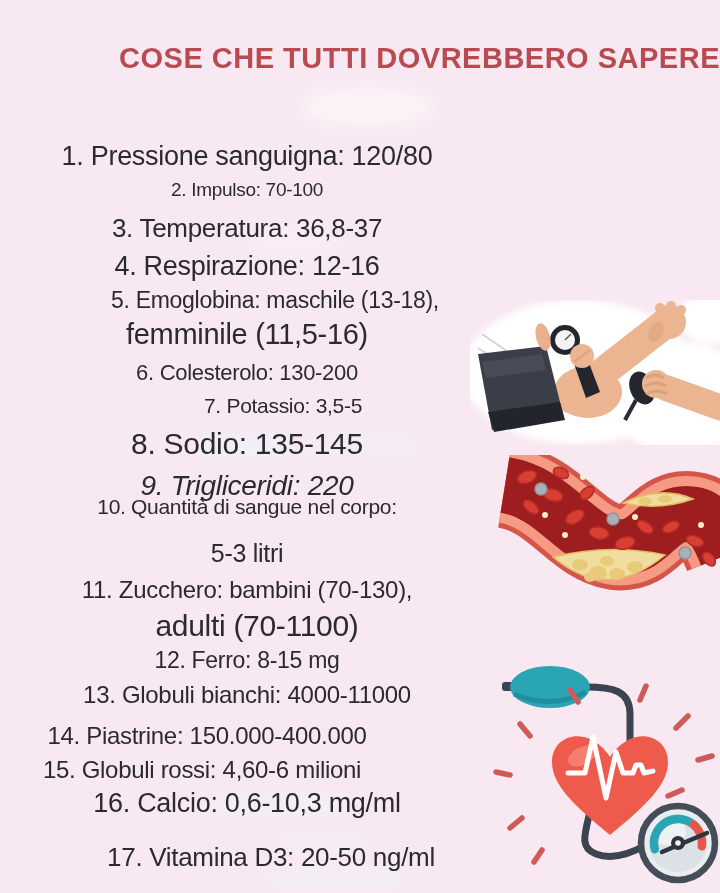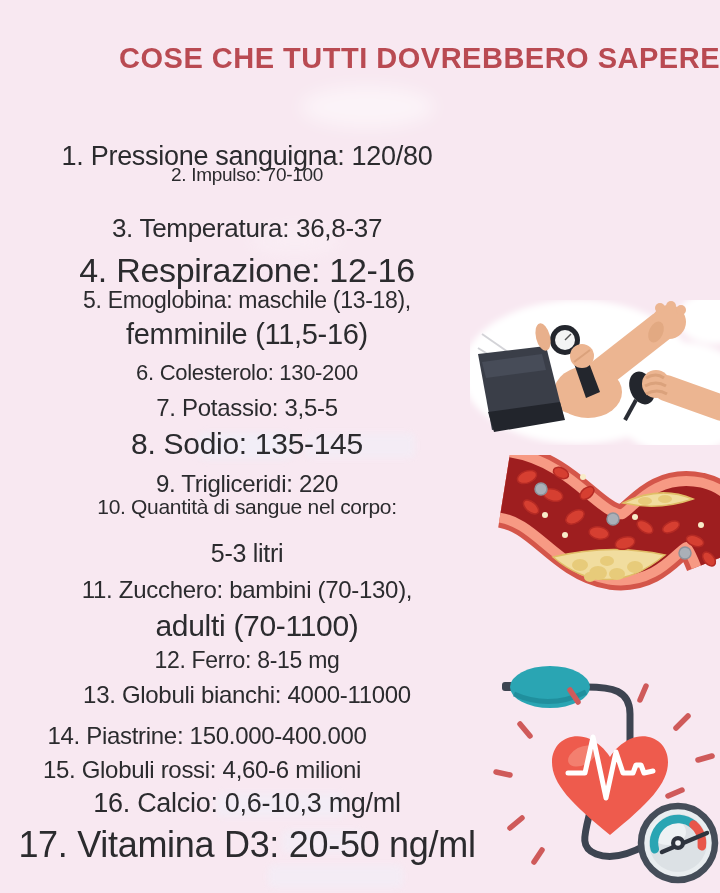--- a/index.html
+++ b/index.html
@@ -38,39 +38,39 @@
 <div class="blob" style="left:250px;top:228px;width:90px;height:26px;opacity:.5;"></div>
 
 <div class="artifact" style="left:198px;top:433px;width:95px;height:26px;"></div>
 <div class="artifact" style="left:305px;top:433px;width:110px;height:25px;opacity:.7;"></div>
 <div class="artifact" style="left:216px;top:793px;width:130px;height:24px;opacity:.8;"></div>
 <div class="artifact" style="left:282px;top:830px;width:82px;height:23px;opacity:.7;"></div>
 <div class="artifact" style="left:268px;top:865px;width:135px;height:23px;opacity:.7;"></div>
 
 <div class="list-col">
   <div class="line" style="top:141px;font-size:27px;">1. Pressione sanguigna: 120/80</div>
-  <div class="line" style="top:164px;font-size:19px;">2. Impulso: 70-100</div>
+  <div class="line" style="top:179px;font-size:19px;">2. Impulso: 70-100</div>
   <div class="line" style="top:213px;font-size:26px;">3. Temperatura: 36,8-37</div>
-  <div class="line" style="top:251px;font-size:34px;text-align:center;">4. Respirazione: 12-16</div>
-  <div class="line" style="top:287px;font-size:23px;">5. Emoglobina: maschile (13-18),</div>
+  <div class="line" style="top:251px;font-size:27px;text-align:center;">4. Respirazione: 12-16</div>
+  <div class="line" style="top:287px;font-size:23px;padding-left:28px;">5. Emoglobina: maschile (13-18),</div>
   <div class="line" style="top:318px;font-size:29px;">femminile (11,5-16)</div>
   <div class="line" style="top:360px;font-size:22px;">6. Colesterolo: 130-200</div>
-  <div class="line" style="top:394px;font-size:24px;">7. Potassio: 3,5-5</div>
+  <div class="line" style="top:394px;font-size:21px;margin-left:36px;">7. Potassio: 3,5-5</div>
   <div class="line" style="top:427px;font-size:30px;">8. Sodio: 135-145</div>
-  <div class="line" style="top:470px;font-size:24px;">9. Trigliceridi: 220</div>
+  <div class="line" style="top:470px;font-size:28px;font-style:italic;">9. Trigliceridi: 220</div>
   <div class="line" style="top:495px;font-size:21px;">10. Quantità di sangue nel corpo:</div>
   <div class="line" style="top:539px;font-size:25px;">5-3 litri</div>
   <div class="line" style="top:576px;font-size:24px;">11. Zucchero: bambini (70-130),</div>
   <div class="line" style="top:609px;font-size:30px;margin-left:10px;">adulti (70-1100)</div>
   <div class="line" style="top:647px;font-size:23px;">12. Ferro: 8-15 mg</div>
   <div class="line" style="top:681px;font-size:24px;">13. Globuli bianchi: 4000-11000</div>
   <div class="line" style="top:722px;font-size:24px;transform:translateX(-40px);">14. Piastrine: 150.000-400.000</div>
   <div class="line" style="top:756px;font-size:24px;transform:translateX(-45px);">15. Globuli rossi: 4,60-6 milioni</div>
   <div class="line" style="top:788px;font-size:27px;">16. Calcio: 0,6-10,3 mg/ml</div>
-  <div class="line" style="top:824px;font-size:36px;">17. Vitamina D3: 20-50 ng/ml</div>
+  <div class="line" style="top:842px;font-size:26px;margin-left:24px;">17. Vitamina D3: 20-50 ng/ml</div>
 </div>
 
 <div class="illus" style="left:470px;top:300px;width:250px;height:145px;">
   <svg width="250" height="145" viewBox="0 0 250 145">
     <defs>
       <filter id="soft" x="-20%" y="-20%" width="140%" height="140%">
           <feGaussianBlur stdDeviation="3"></feGaussianBlur>
         </filter>
     </defs>
     <g filter="url(#soft)">

